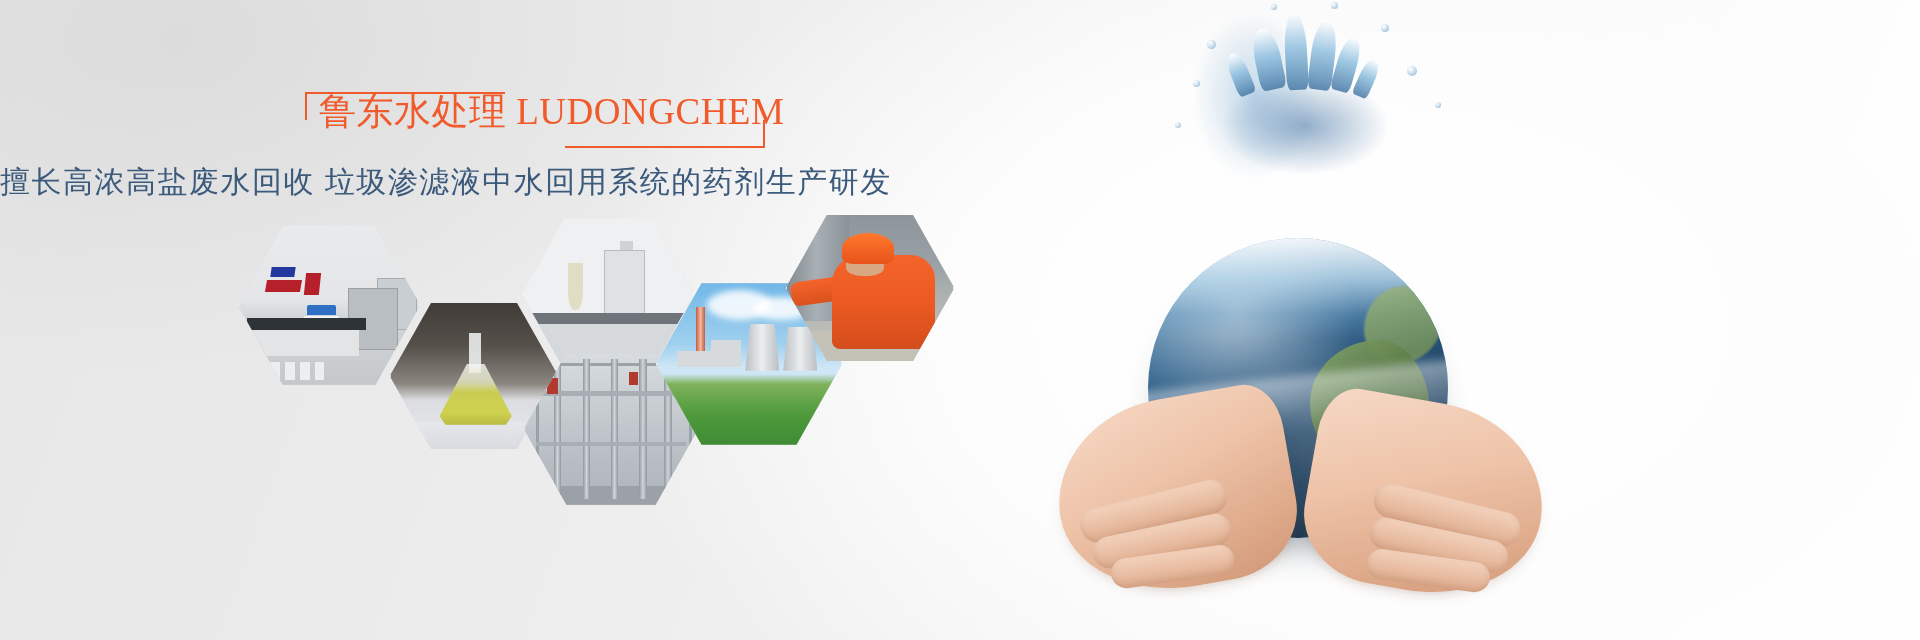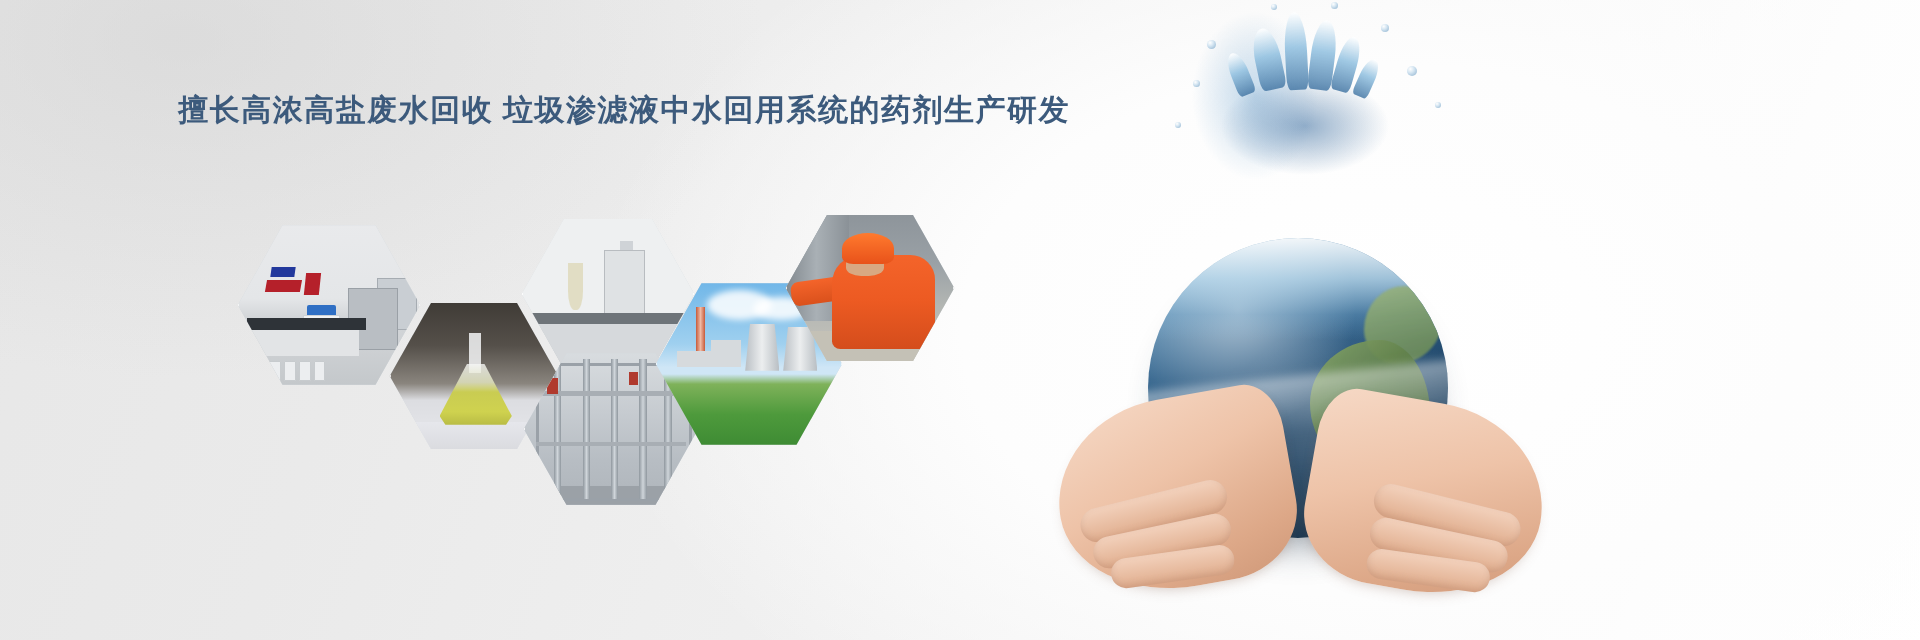--- a/index.html
+++ b/index.html
@@ -30,23 +30,23 @@
     font-size:37px;line-height:52px;letter-spacing:.5px;
     color:#f15a2b;white-space:nowrap;text-align:center;
   }
   .brk{position:absolute;background:#f15a2b;}
   #brk-tl-v{left:-14px;top:6px;width:2px;height:28px;}
   #brk-tl-h{left:-14px;top:6px;width:200px;height:2px;}
   #brk-br-h{right:-14px;bottom:-4px;width:200px;height:2px;}
   #brk-br-v{right:-14px;bottom:-4px;width:2px;height:28px;}
 
   #subtitle{
-    margin-top:4px;text-align:right;
+    margin-top:18px;text-align:left;
     font-size:30px;line-height:40px;letter-spacing:1.5px;
-    color:#3c5a7c;white-space:nowrap;font-weight:700;
+    color:#3c5a7c;white-space:nowrap;font-weight:400;
   }
 
   
   #hex-cluster{position:absolute;left:236px;top:218px;width:720px;height:300px;}
   .hex{
     position:absolute;
     -webkit-clip-path:polygon(25% 2%,75% 2%,99% 50%,75% 98%,25% 98%,1% 50%);
     clip-path:polygon(25% 2%,75% 2%,99% 50%,75% 98%,25% 98%,1% 50%);
     overflow:hidden;background:#cfd6dc;
   }
@@ -189,20 +189,27 @@
 </style>
 </head>
 <body>
 
 <div id="banner">
 
   <div id="bg-vignette"></div>
 
   <div id="text-block">
 
+    <div id="title-wrap">
+      <span class="brk" id="brk-tl-v"></span>
+      <span class="brk" id="brk-tl-h"></span>
+      <div id="title">鲁东水处理 LUDONGCHEM</div>
+      <span class="brk" id="brk-br-h"></span>
+      <span class="brk" id="brk-br-v"></span>
+    </div>
 
     <div id="subtitle">擅长高浓高盐废水回收  垃圾渗滤液中水回用系统的药剂生产研发</div>
   </div>
 
   <div id="hex-cluster">
 
     <div class="hex" id="hex-lab" style="left:0px;top:4px;width:186px;height:166px;">
       <div class="inner">
         <div class="txt-b"></div>
           <div class="txt-r1"></div>

